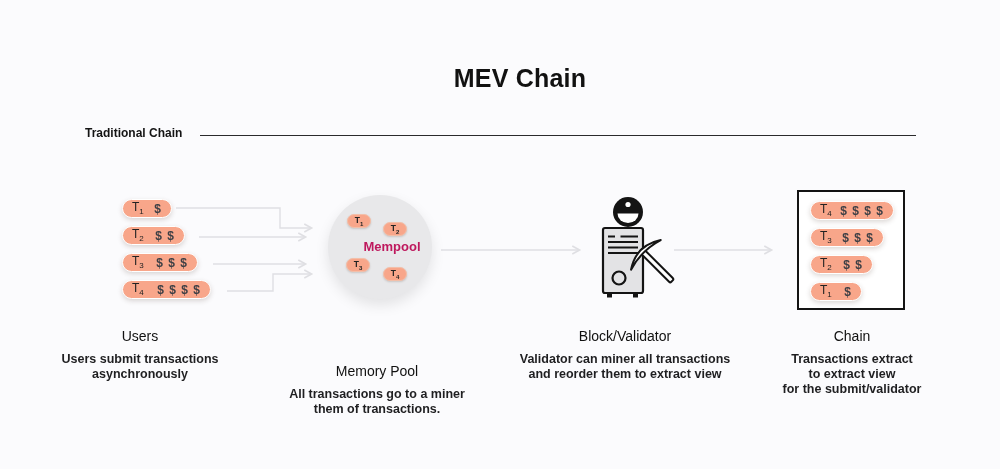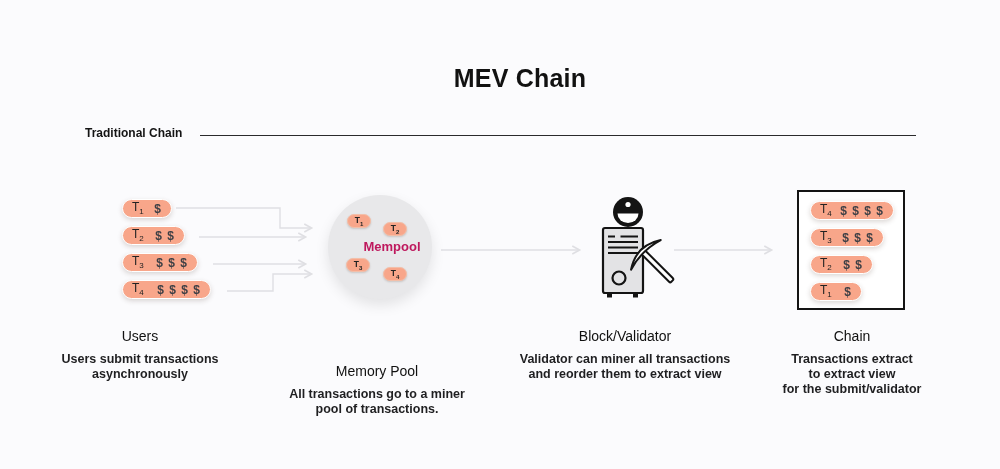--- a/index.html
+++ b/index.html
@@ -184,21 +184,21 @@
 
   <div class="caption cap-users">
     <div class="heading">Users</div>
     <div class="line">Users submit transactions</div>
     <div class="line">asynchronously</div>
   </div>
 
   <div class="caption cap-mempool">
     <div class="heading">Memory Pool</div>
     <div class="line">All transactions go to a miner</div>
-    <div class="line">pool of transactions.</div>
+    <div class="line">them of transactions.</div>
   </div>
 
   <div class="caption cap-miner">
     <div class="heading">Block/Validator</div>
     <div class="line">Validator can miner all transactions</div>
     <div class="line">and reorder them to extract view</div>
   </div>
 
   <div class="caption cap-block">
     <div class="heading">Chain</div>

